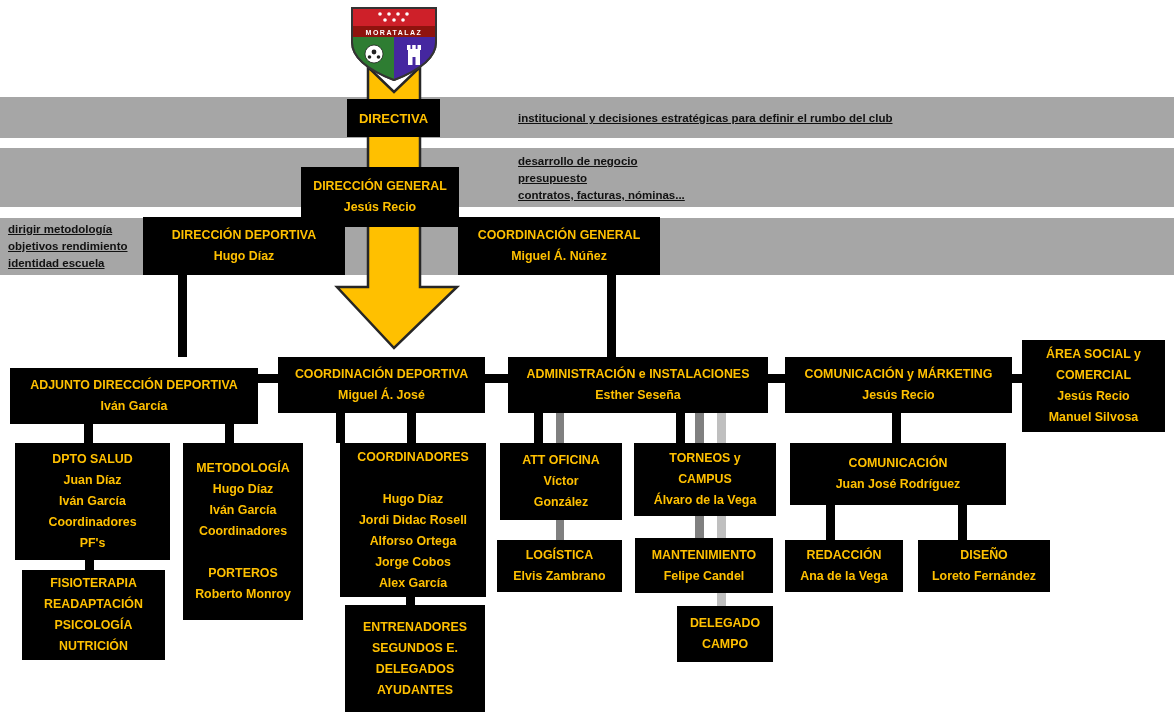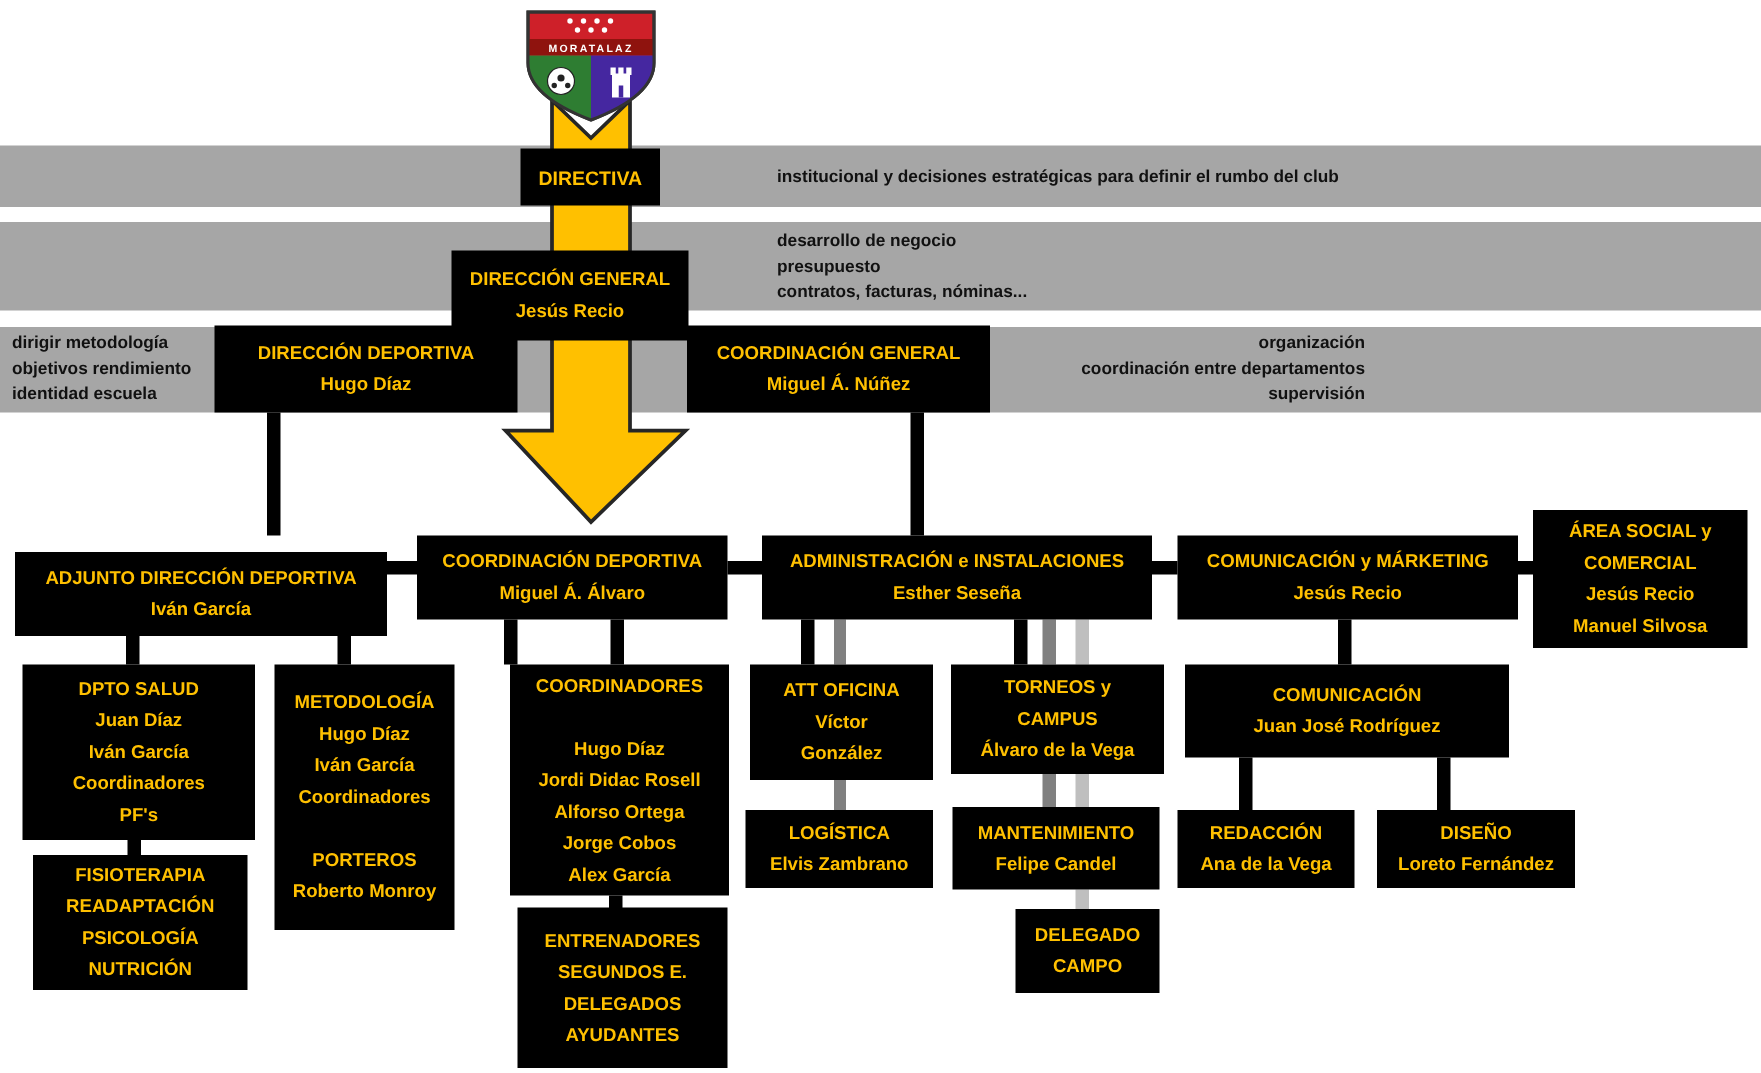--- a/index.html
+++ b/index.html
@@ -7,21 +7,21 @@
   body { font-family:"Liberation Sans", sans-serif; }
   #stage{
     position:relative; width:1174px; height:715px; background:#ffffff;
     overflow:hidden; margin:0 auto;
   }
   .band{
     position:absolute; left:0; width:1174px; background:#a6a6a6; z-index:1;
   }
   .note{
     position:absolute; z-index:2; color:#111111; font-weight:bold;
-    font-size:11.5px; line-height:17px; white-space:pre-line;
+    font-size:11.5px; line-height:17px; white-space:pre-line;text-decoration:underline;
   }
   .box{
     position:absolute; z-index:5; background:#000000; color:#ffc000;
     font-weight:bold; font-size:12.4px; line-height:21px; text-align:center;
     display:flex; align-items:center; justify-content:center;
     white-space:pre-line; padding:2px 8px;
   }
   .cx{ position:absolute; z-index:3; }
   .cx.black{ background:#000000; }
   .cx.gdark{ background:#808080; }
@@ -78,23 +78,20 @@
     <path d="M4,6 L88,6 L88,40 Q88,62 46,78 Q4,62 4,40 Z" fill="none" stroke="#333333" stroke-width="2"></path>
   </svg>
 
   <div class="note" style="left:518px;top:110px;">institucional y decisiones estratégicas para definir el rumbo del club</div>
   <div class="note" style="left:518px;top:153px;">desarrollo de negocio
 presupuesto
 contratos, facturas, nóminas...</div>
   <div class="note" style="left:8px;top:221px;">dirigir metodología
 objetivos rendimiento
 identidad escuela</div>
-  <div class="note" style="left:600px;top:221px;width:310px;text-align:right;">organización
-coordinación entre departamentos
-supervisión</div>
 
   <div class="cx black" style="left:178px;top:275px;width:9px;height:82px;"></div>
   <div class="cx black" style="left:607px;top:275px;width:9px;height:82px;"></div>
 
   <div class="cx black" style="left:258px;top:374px;width:20px;height:9px;"></div>
   <div class="cx black" style="left:485px;top:374px;width:23px;height:9px;"></div>
   <div class="cx black" style="left:768px;top:374px;width:17px;height:9px;"></div>
   <div class="cx black" style="left:1012px;top:374px;width:10px;height:9px;"></div>
 
   <div class="cx black" style="left:84px;top:413px;width:9px;height:30px;"></div>
@@ -121,21 +118,21 @@
   <div class="box" style="left:301px;top:147px;width:158px;height:60px;margin-top:20px;">DIRECCIÓN GENERAL
 Jesús Recio</div>
   <div class="box" style="left:143px;top:217px;width:202px;height:58px;">DIRECCIÓN DEPORTIVA
 Hugo Díaz</div>
   <div class="box" style="left:458px;top:217px;width:202px;height:58px;">COORDINACIÓN GENERAL
 Miguel Á. Núñez</div>
 
   <div class="box" style="left:10px;top:368px;width:248px;height:56px;">ADJUNTO DIRECCIÓN DEPORTIVA
 Iván García</div>
   <div class="box" style="left:278px;top:357px;width:207px;height:56px;">COORDINACIÓN DEPORTIVA
-Miguel Á. Álvaro</div>
+Miguel Á. José</div>
   <div class="box" style="left:508px;top:357px;width:260px;height:56px;">ADMINISTRACIÓN e INSTALACIONES
 Esther Seseña</div>
   <div class="box" style="left:785px;top:357px;width:227px;height:56px;">COMUNICACIÓN y MÁRKETING
 Jesús Recio</div>
   <div class="box" style="left:1022px;top:340px;width:143px;height:92px;">ÁREA SOCIAL y
 COMERCIAL
 Jesús Recio
 Manuel Silvosa</div>
 
   <div class="box" style="left:15px;top:443px;width:155px;height:117px;">DPTO SALUD

